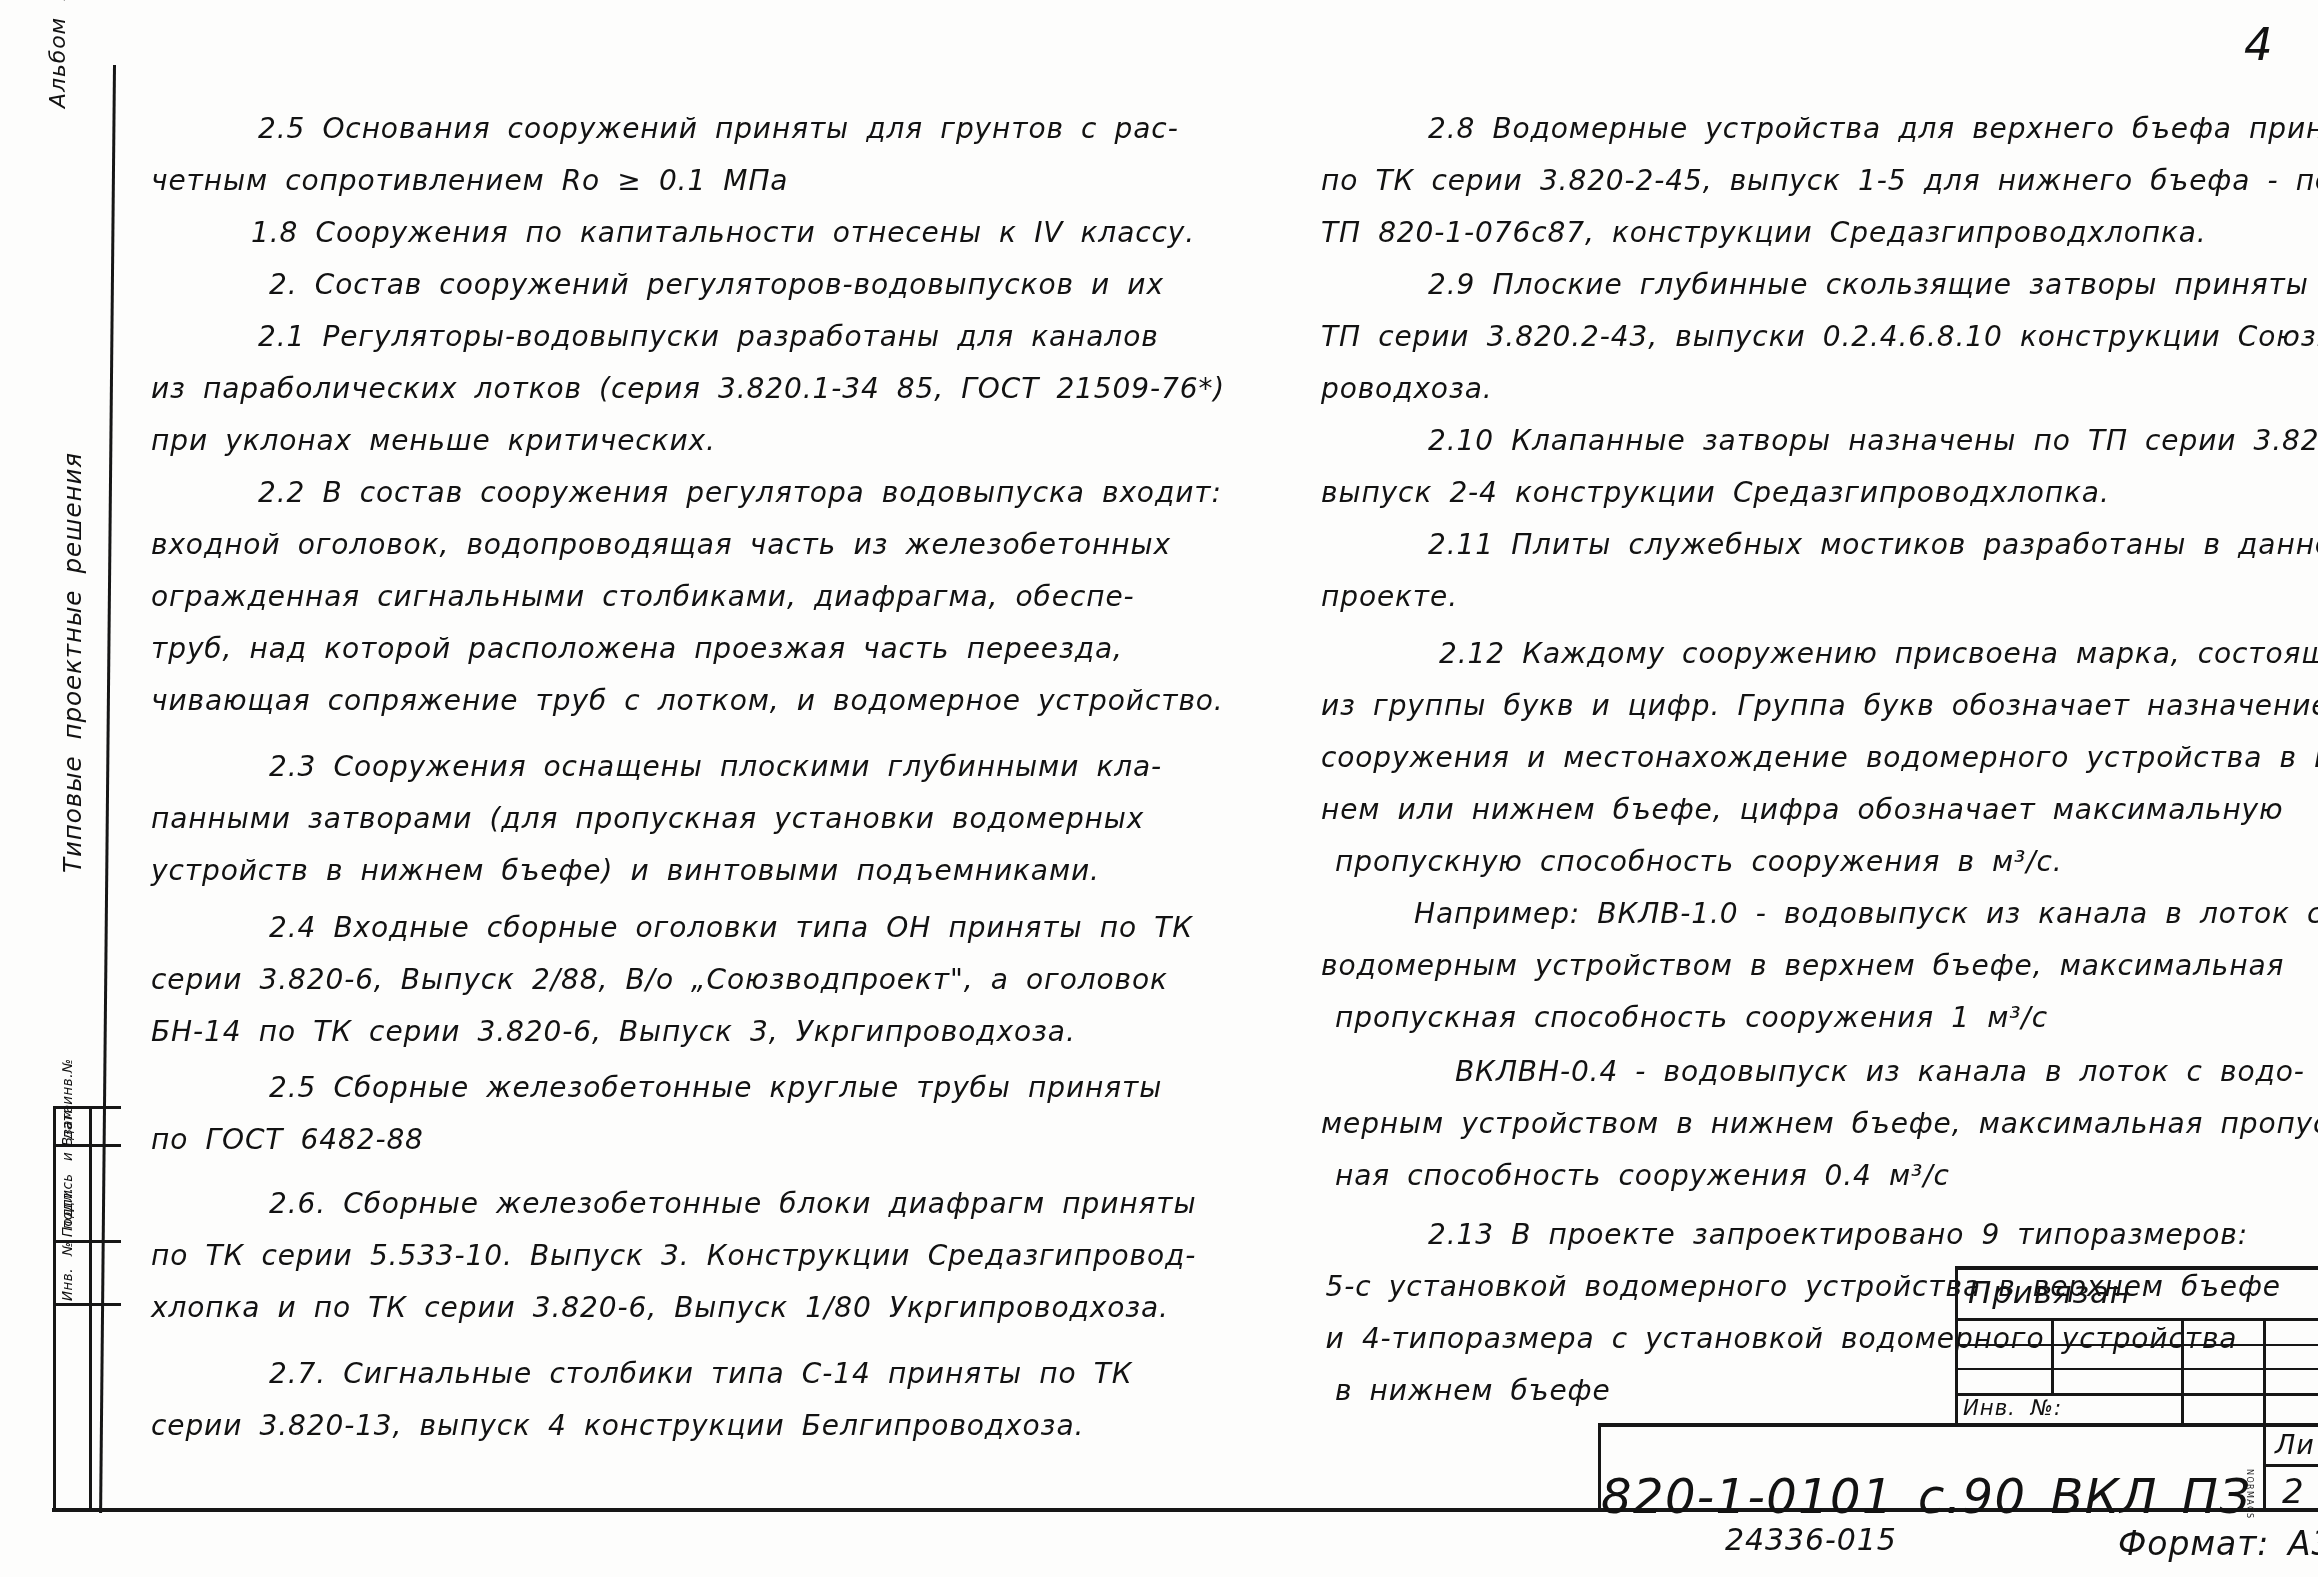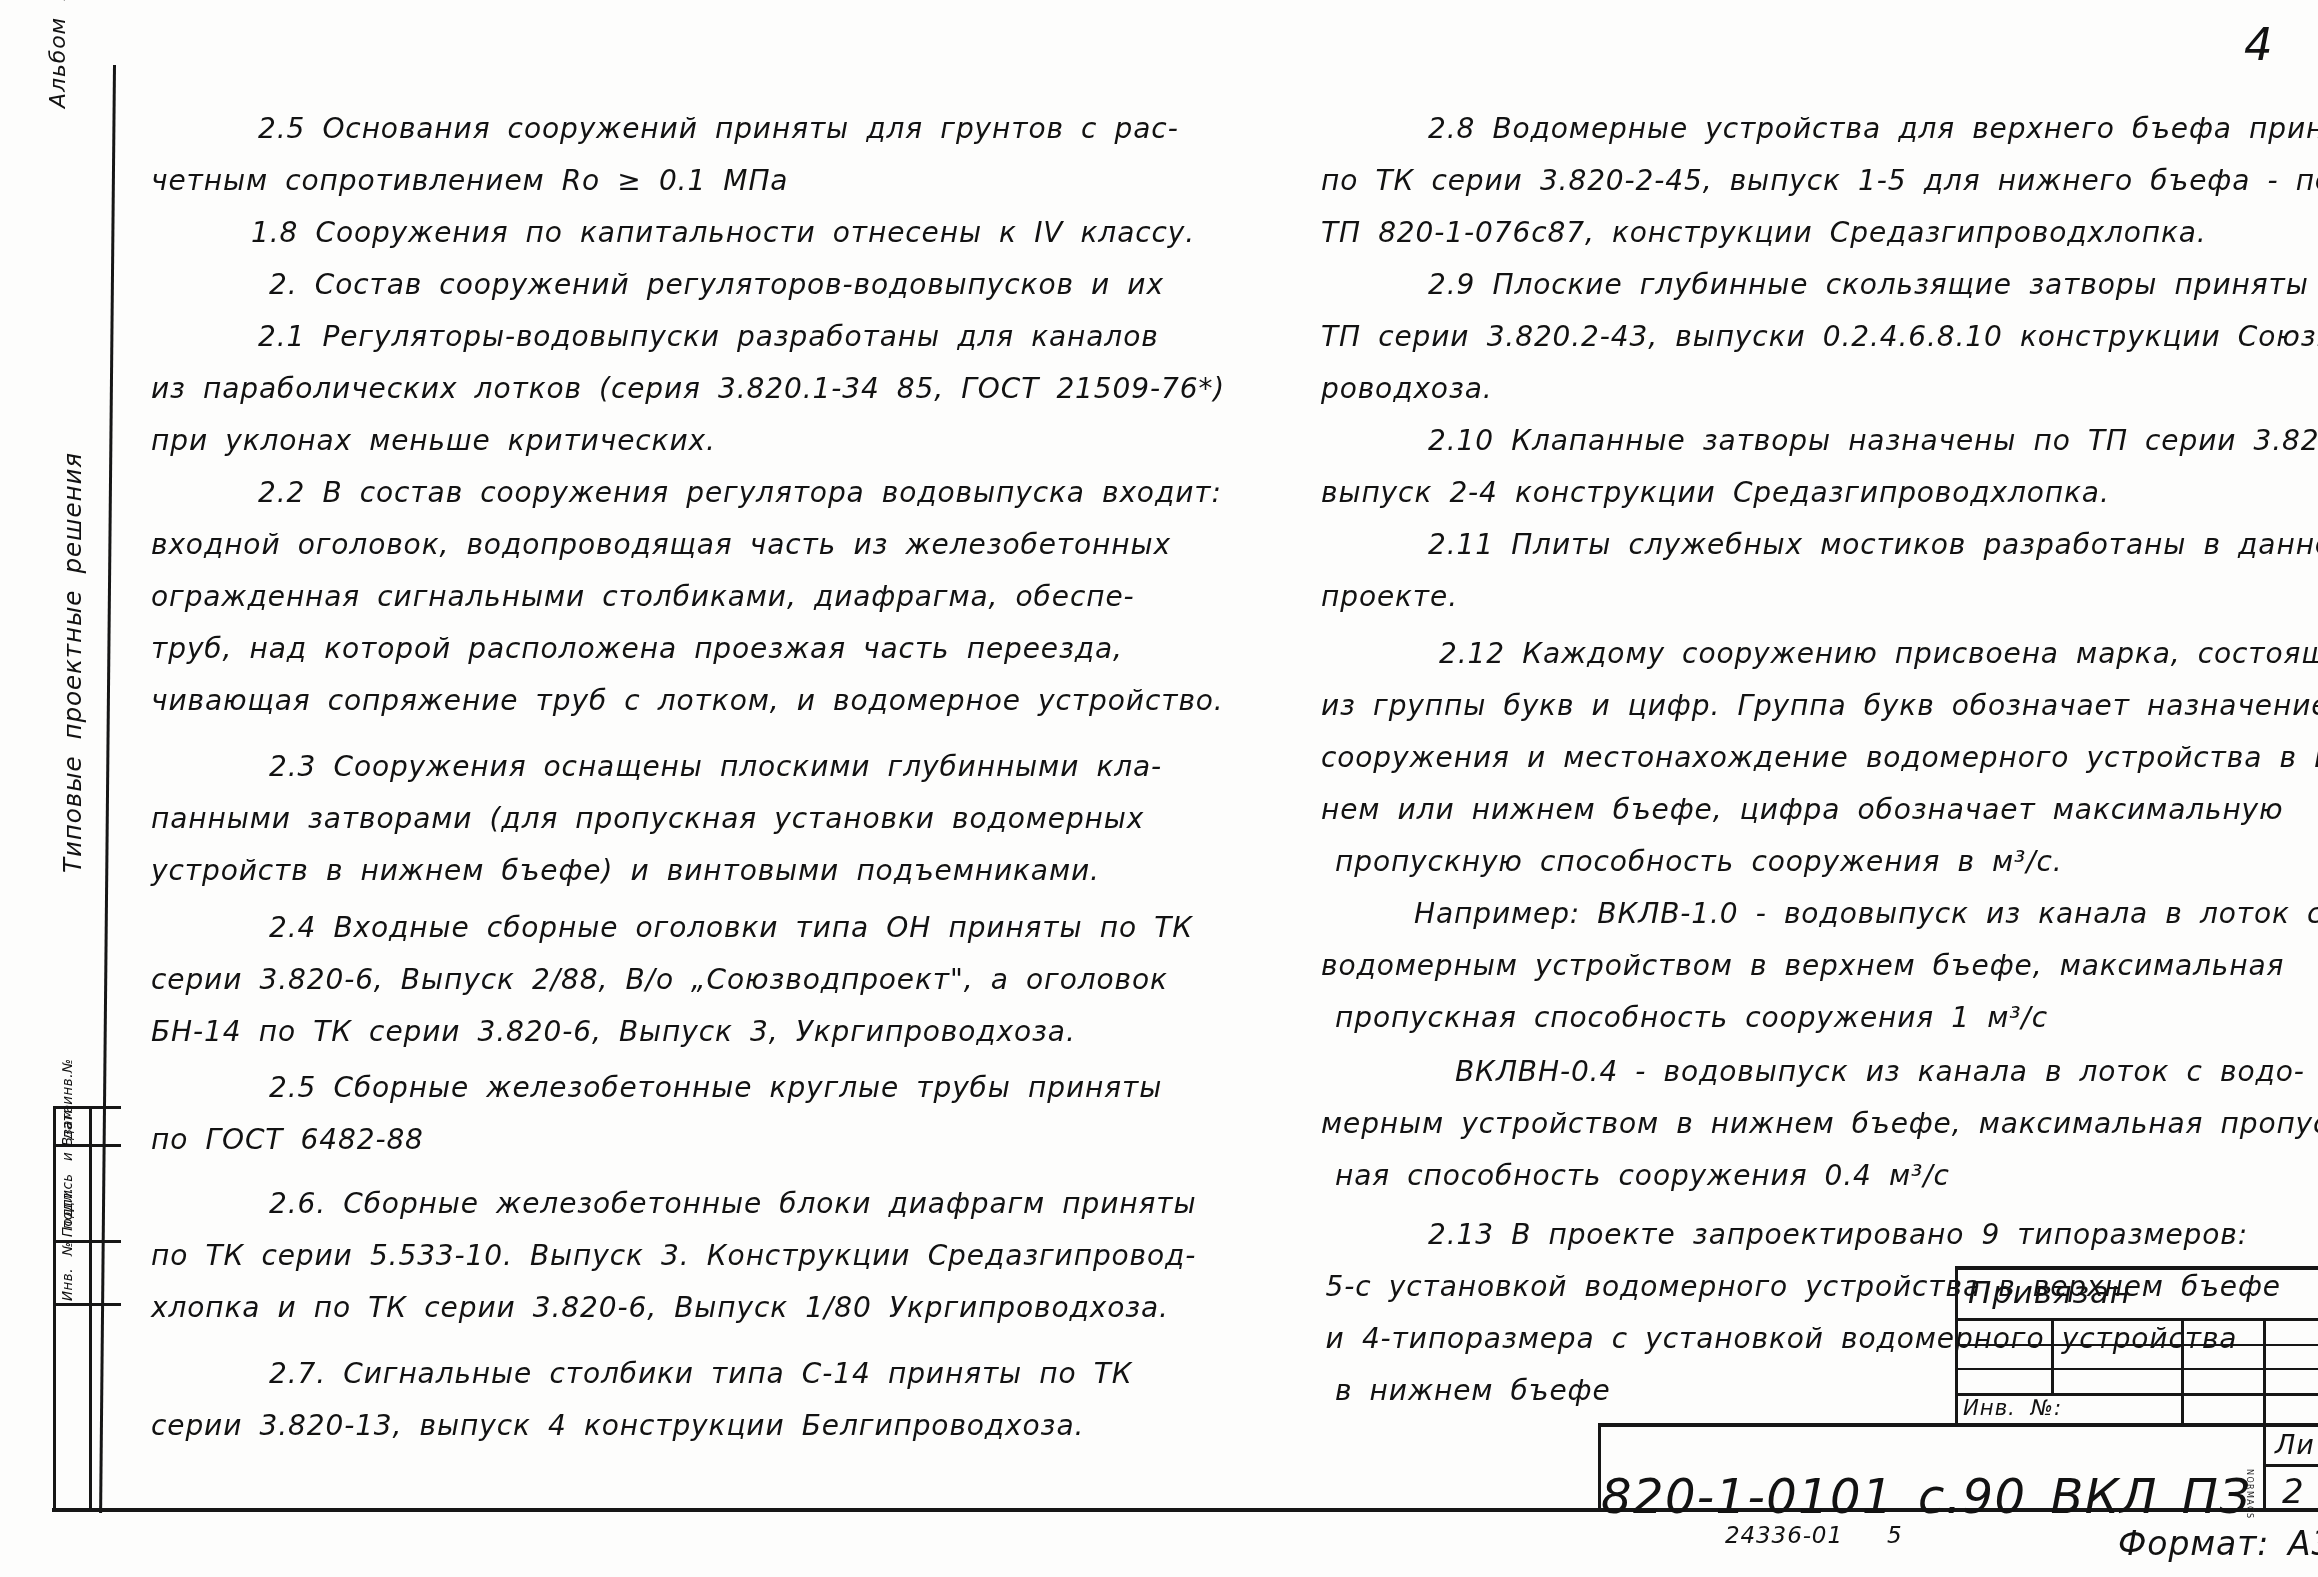--- a/index.html
+++ b/index.html
@@ -21,21 +21,21 @@
   .series{font-size:24.6px;}
   .stamp-label{font-size:13.4px; letter-spacing:0.5px;}
   
   .tb-binding{position:absolute; left:1968px; top:1274px; font-size:31px;}
   .tb-inv{position:absolute; left:1963px; top:1395px; font-size:21.3px;}
   .tb-code{position:absolute; left:1601px; top:1432px; width:658px; font-size:48px; letter-spacing:1.4px;margin-top:36px;}
   .tb-li{position:absolute; left:2275px; top:1429px; font-size:27px;}
   .tb-two{position:absolute; left:2282px; top:1471px; font-size:34px;}
   .tb-watermark{position:absolute; left:2245px; top:1469px; font-size:8px; font-style:normal;
     writing-mode:vertical-rl; letter-spacing:1.4px; color:#222;}
-  .tb-order{position:absolute; left:1725px; top:1522px; font-size:23px; display:flex; gap:44px;}
+  .tb-order{position:absolute; left:1725px; top:1522px; font-size:30px; display:flex; }
   .tb-format{position:absolute; left:2118px; top:1524px; font-size:33px;}
 </style>
 </head>
 <body>
 
 <div class="sheet">
 
   <div class="pageno hw">4</div>
 
   <div class="rot album hw" style="left:45px; top:108px;">Альбом 1</div>

